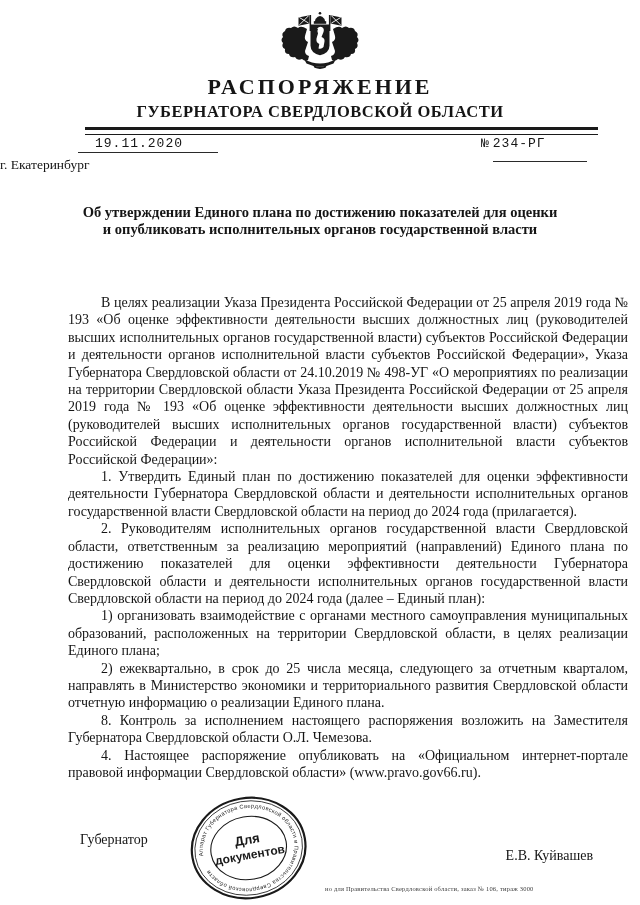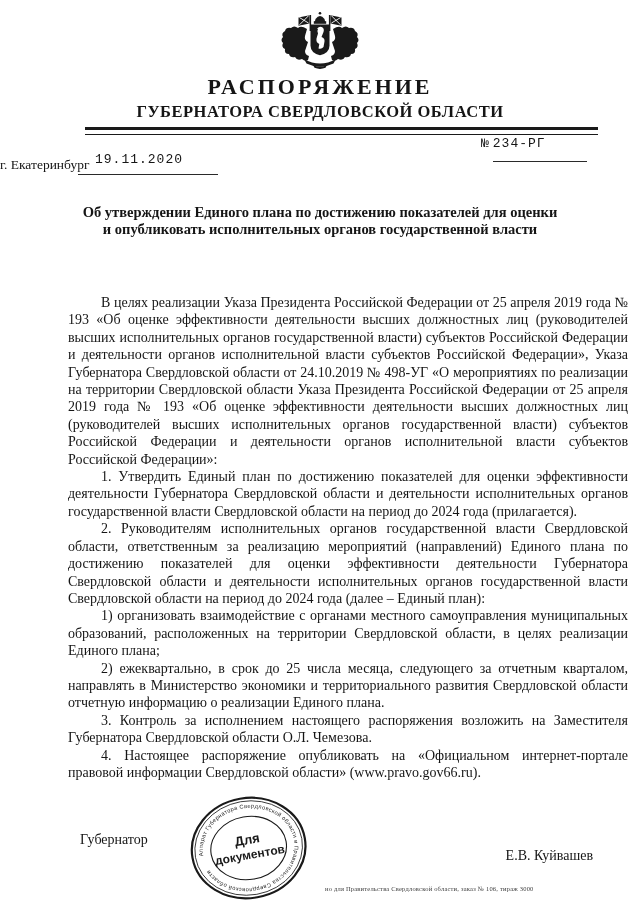--- a/index.html
+++ b/index.html
@@ -19,22 +19,22 @@
   }
   .rule {
     position:absolute; top:127px; left:85px; width:513px; height:4px;
     border-top:3px solid #1a1a1a; border-bottom:1px solid #1a1a1a;
   }
   .meta-row {
     position:absolute; top:136px; left:0; width:100%; height:20px;
     font-family:"Liberation Mono", monospace; font-size:13px;
   }
   .date-wrap {
-    position:absolute; left:78px; top:16px; min-width:123px;
-    border-bottom:1px solid #2a2a2a; padding:0 0 7px 17px; letter-spacing:1px;
+    position:absolute; left:78px; top:0; min-width:123px;
+    border-bottom:1px solid #2a2a2a; padding:0 0 1px 17px; letter-spacing:1px;
   }
   .number-wrap { position:absolute; left:481px; top:0; white-space:nowrap; }
   .number-line {
     display:inline-block; min-width:94px; border-bottom:1px solid #2a2a2a;
     padding-bottom:10px; margin-left:4px; letter-spacing:1px;
   }
   .city {
     position:absolute; top:157px; left:0; width:100%;
     text-align:left; font-size:13.5px;
   }
@@ -111,21 +111,21 @@
     <div>Об утверждении Единого плана по достижению показателей для оценки</div>
     <div>и опубликовать исполнительных органов государственной власти</div>
   </div>
 
   <div class="body-block">
     <p>В целях реализации Указа Президента Российской Федерации от 25 апреля 2019 года № 193 «Об оценке эффективности деятельности высших должностных лиц (руководителей высших исполнительных органов государственной власти) субъектов Российской Федерации и деятельности органов исполнительной власти субъектов Российской Федерации», Указа Губернатора Свердловской области от 24.10.2019 № 498-УГ «О мероприятиях по реализации на территории Свердловской области Указа Президента Российской Федерации от 25 апреля 2019 года № 193 «Об оценке эффективности деятельности высших должностных лиц (руководителей высших исполнительных органов государственной власти) субъектов Российской Федерации и деятельности органов исполнительной власти субъектов Российской Федерации»:</p>
     <p>1. Утвердить Единый план по достижению показателей для оценки эффективности деятельности Губернатора Свердловской области и деятельности исполнительных органов государственной власти Свердловской области на период до 2024 года (прилагается).</p>
     <p>2. Руководителям исполнительных органов государственной власти Свердловской области, ответственным за реализацию мероприятий (направлений) Единого плана по достижению показателей для оценки эффективности деятельности Губернатора Свердловской области и деятельности исполнительных органов государственной власти Свердловской области на период до 2024 года (далее – Единый план):</p>
     <p>1) организовать взаимодействие с органами местного самоуправления муниципальных образований, расположенных на территории Свердловской области, в целях реализации Единого плана;</p>
     <p>2) ежеквартально, в срок до 25 числа месяца, следующего за отчетным кварталом, направлять в Министерство экономики и территориального развития Свердловской области отчетную информацию о реализации Единого плана.</p>
-    <p>3. Контроль за исполнением настоящего распоряжения возложить на Заместителя Губернатора Свердловской области О.Л. Чемезова.</p>
+    <p>8. Контроль за исполнением настоящего распоряжения возложить на Заместителя Губернатора Свердловской области О.Л. Чемезова.</p>
     <p>4. Настоящее распоряжение опубликовать на «Официальном интернет-портале правовой информации Свердловской области» (www.pravo.gov66.ru).</p>
   </div>
 
   <div class="signature-block">
     <div class="sig-left">
       <div>Губернатор</div>
     </div>
     <div class="sig-name">Е.В. Куйвашев</div>
   </div>
 

